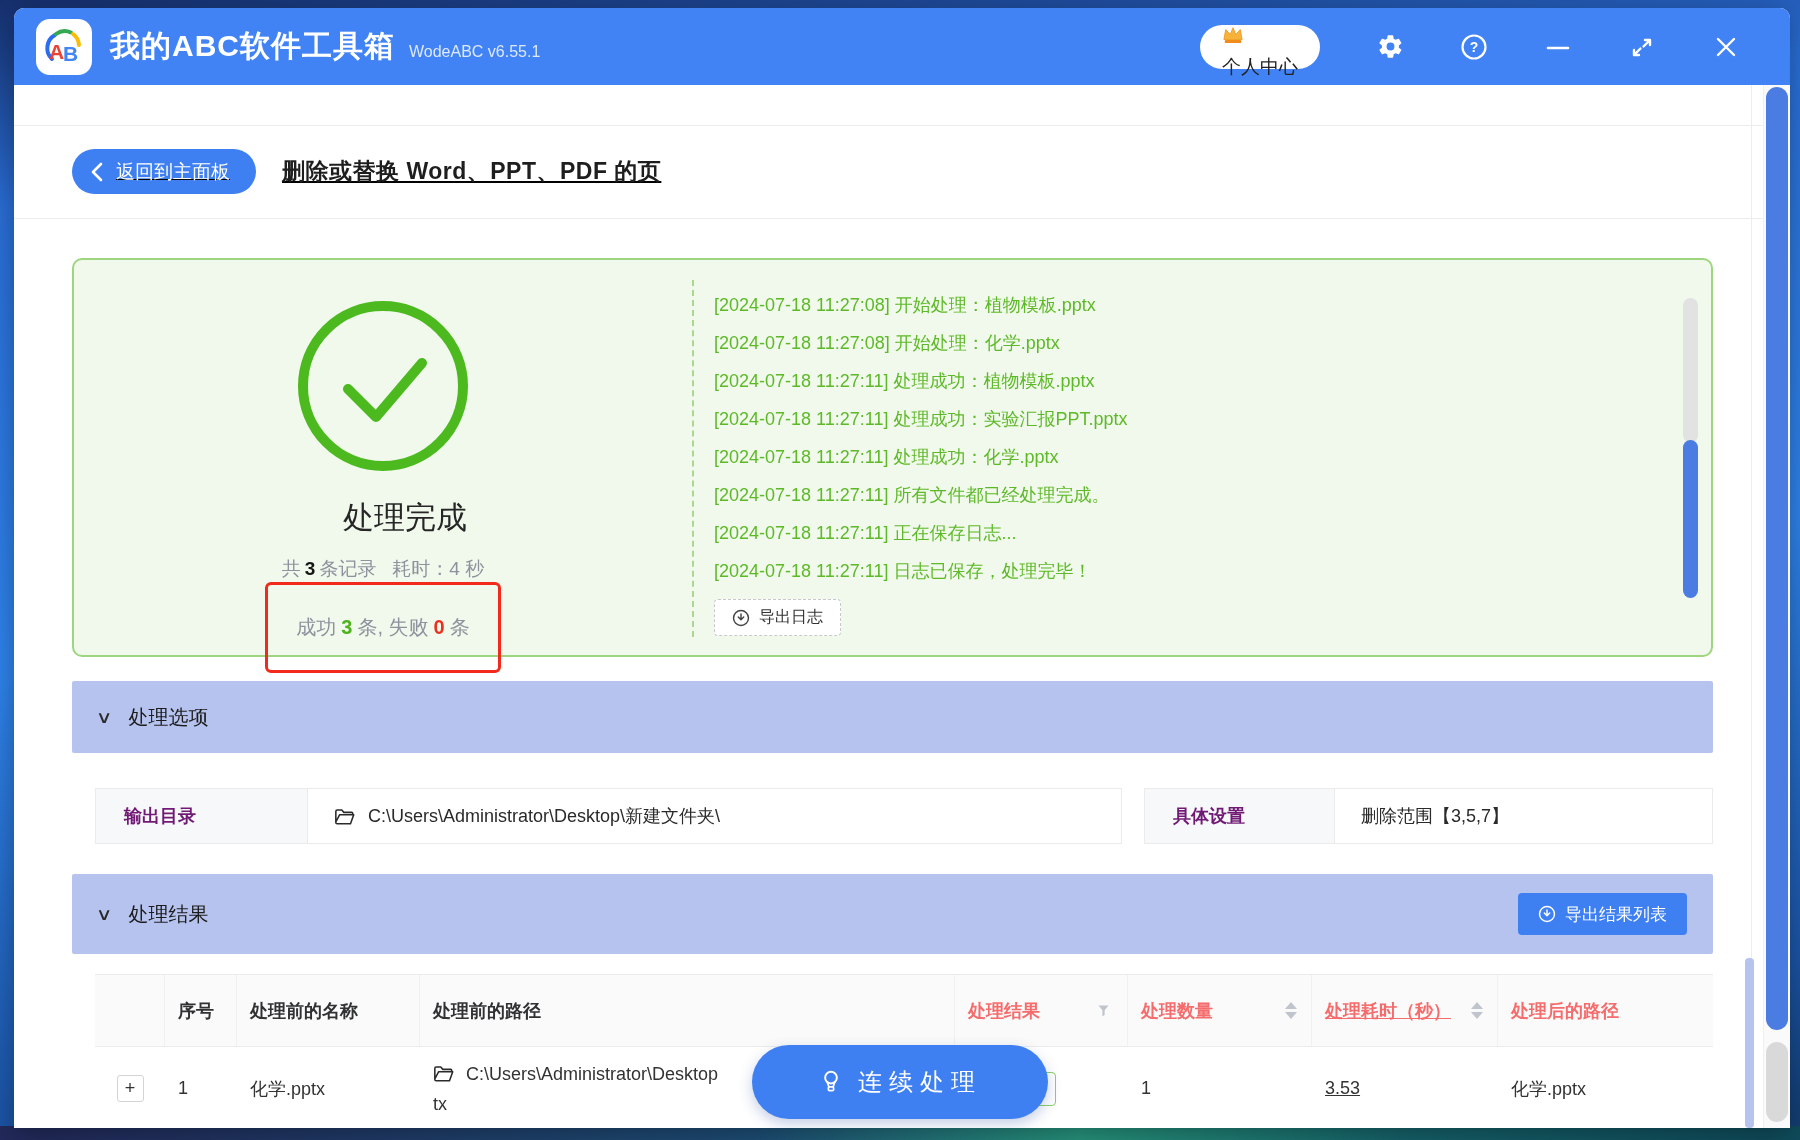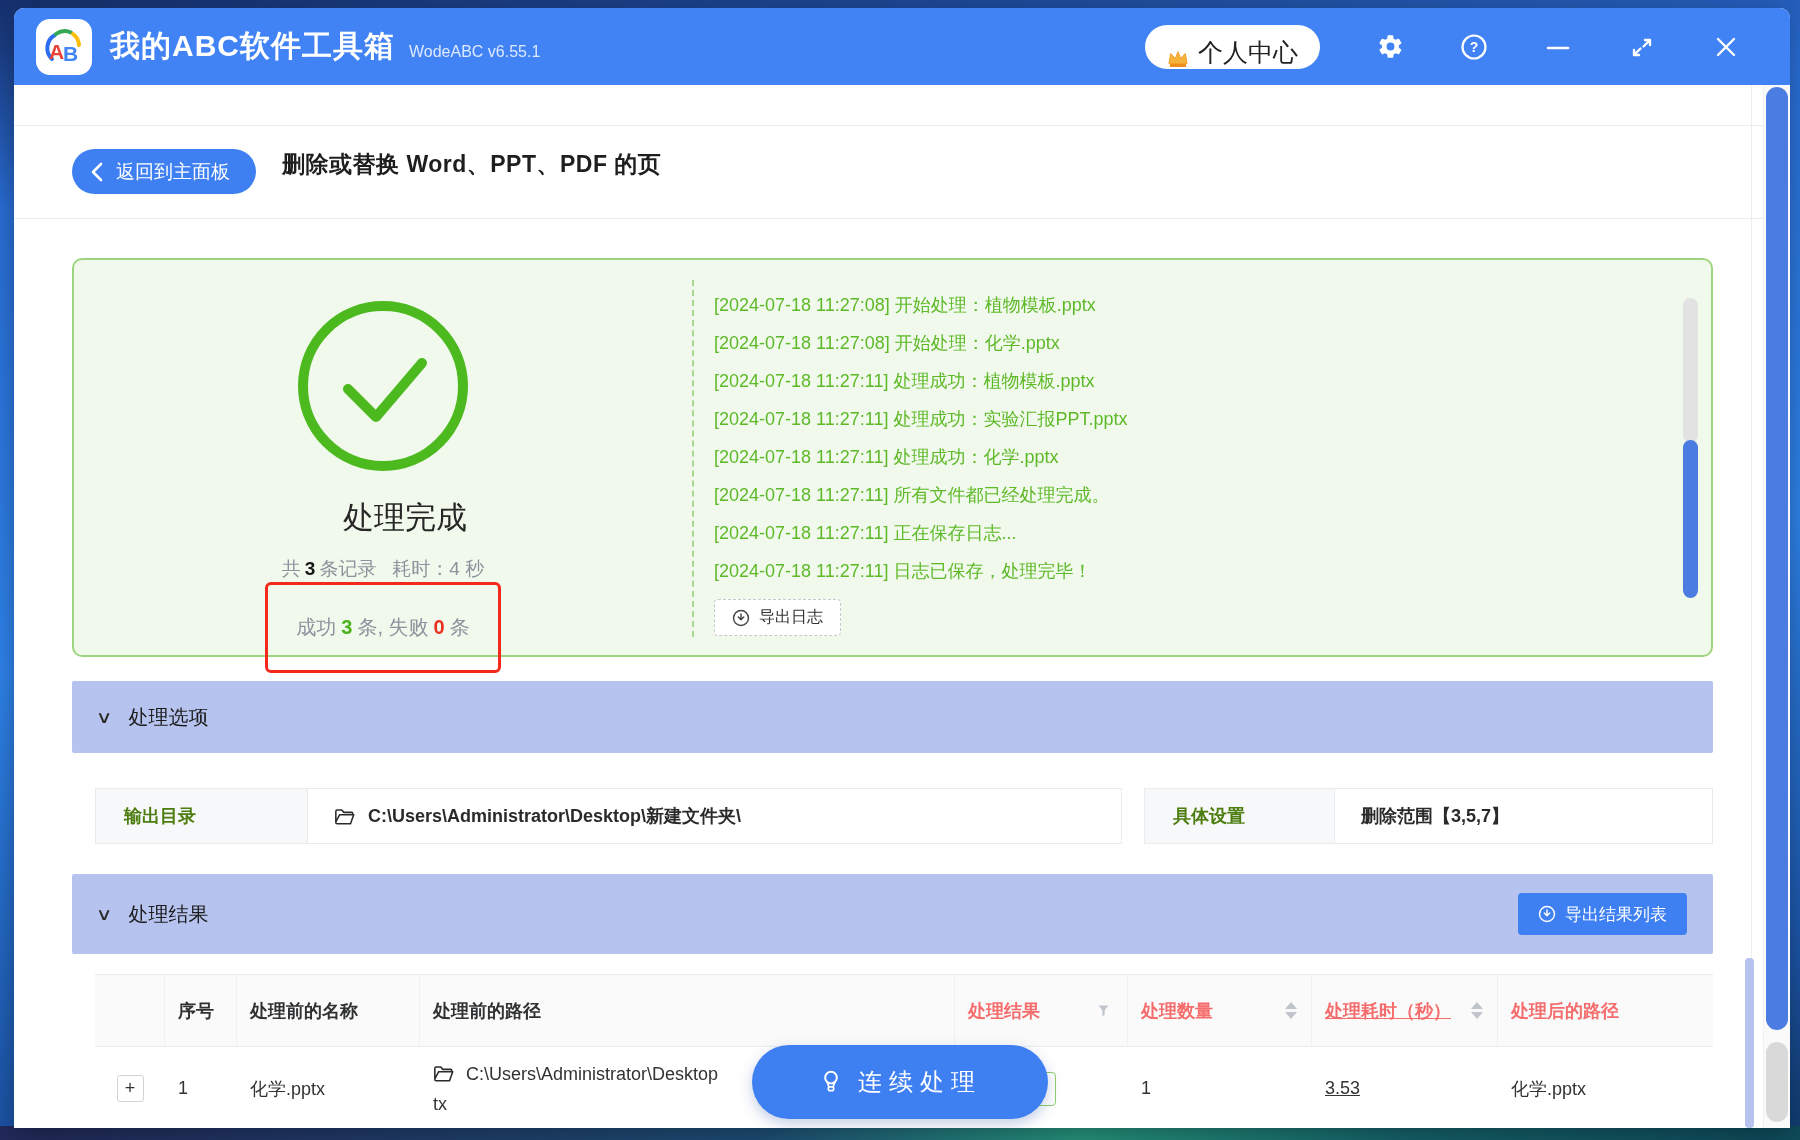--- a/index.html
+++ b/index.html
@@ -14,31 +14,31 @@
     background:#fff; border-radius:10px 10px 0 0; overflow:hidden;
     box-shadow:0 6px 30px rgba(0,0,0,.35); }
 
   
   .titlebar { height:77px; background:#4183f4; display:flex; align-items:center; padding:0 22px; }
   .logo { width:56px; height:56px; background:#fff; border-radius:14px; margin-right:18px;
     display:flex; align-items:center; justify-content:center; flex:none; }
   .app-title { color:#fff; font-size:30px; font-weight:bold; letter-spacing:1px; white-space:nowrap; }
   .app-version { color:rgba(255,255,255,.82); font-size:16px; margin-left:14px; margin-top:10px; white-space:nowrap; }
   .tb-right { margin-left:auto; display:flex; align-items:center; }
-  .user-pill { height:44px; background:#fff; border-radius:22px; display:flex; align-items:flex-end;
-    gap:9px; padding:0 22px; font-size:25px; color:#222; cursor:default; }
+  .user-pill { height:44px; background:#fff; border-radius:22px; display:flex; align-items:flex-start;
+    gap:9px; padding:0 22px; font-size:19px; color:#222; cursor:default;flex-direction:column; }
   .tb-icon { width:84px; display:flex; justify-content:center; align-items:center; }
   .tb-icon svg { display:block; }
   .tb-right .user-pill { margin-right:28px; }
 
   
   .content { position:relative; height:1043px; background:#fff; overflow:hidden; }
   .top-strip { height:41px; border-bottom:1px solid #ececec; }
-  .page-header { display:flex; gap:26px; padding:23px 0 24px 58px;
-    border-bottom:1px solid #ececec; }
+  .page-header { display:flex; align-items:center; gap:26px; padding:23px 0 24px 58px;
+    border-bottom:1px solid #ececec;text-decoration:underline; }
   .back-btn { height:45px; border-radius:23px; background:#3e7ff2; color:#fff; border:none;
     display:inline-flex; align-items:center; gap:12px; padding:0 26px 0 18px; font-size:19px; }
   .page-title { font-size:23px; font-weight:700; color:#1e1e1e; letter-spacing:.5px; }
 
   
   .panel { position:relative; margin:39px 77px 0 58px; height:399px;
     background:#f0f9eb; border:2px solid #9ed67f; border-radius:10px; display:flex; }
   .panel-left { width:618px; display:flex; flex-direction:column; align-items:center; padding-top:33px; flex:none; }
   .done-title { margin-top:18px; font-size:31px; color:#262626; font-weight:500;margin-left:44px; }
   .stats { margin-top:17px; font-size:19px; color:#8d939e; }
@@ -63,25 +63,25 @@
   .section-bar .sec-title { font-size:20px; color:#1c1c1c; margin-left:18px; }
   .section-bar.results { margin-top:30px; height:80px; }
   .export-list-btn { margin-left:auto; height:42px; background:#3e7ff2; border:none; border-radius:4px;
     color:#fff; font-size:17px; display:inline-flex; align-items:center; gap:9px; padding:0 20px; }
 
   
   .options-row { margin:35px 77px 0 81px; display:flex; height:56px; font-size:18px; }
   .opt-group { display:flex; border:1px solid #ebebeb; }
   .opt-group.first { flex:1; margin-right:22px; }
   .opt-group.second { width:569px; }
-  .opt-label { background:#f7f8fa; font-weight:700; color:#4d7c0f; display:flex; align-items:center;
+  .opt-label { background:#f7f8fa; font-weight:700; color:#701a75; display:flex; align-items:center;
     padding-left:28px; border-right:1px solid #ebebeb; flex:none; }
   .opt-group.first .opt-label { width:212px; }
   .opt-group.second .opt-label { width:190px; }
-  .opt-value { display:flex; align-items:center; gap:12px; padding-left:26px; color:#2a2a2a; flex:1;font-weight:bold; }
+  .opt-value { display:flex; align-items:center; gap:12px; padding-left:26px; color:#2a2a2a; flex:1; }
 
   
   .rtable { margin:20px 77px 0 81px; }
   .thead, .trow { display:flex; align-items:center; }
   .thead { height:73px; background:#fafafa; border-top:1px solid #ececec; border-bottom:1px solid #ececec; }
   .th, .td { padding-left:13px; }
   .c0 { width:70px; flex:none; display:flex; justify-content:center; padding-left:0; }
   .c1 { width:72px; flex:none; }
   .c2 { width:183px; flex:none; }
   .c3 { width:535px; flex:none; }

